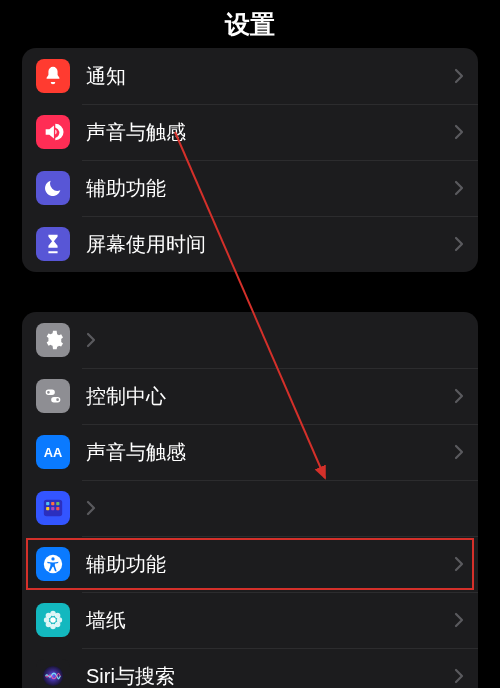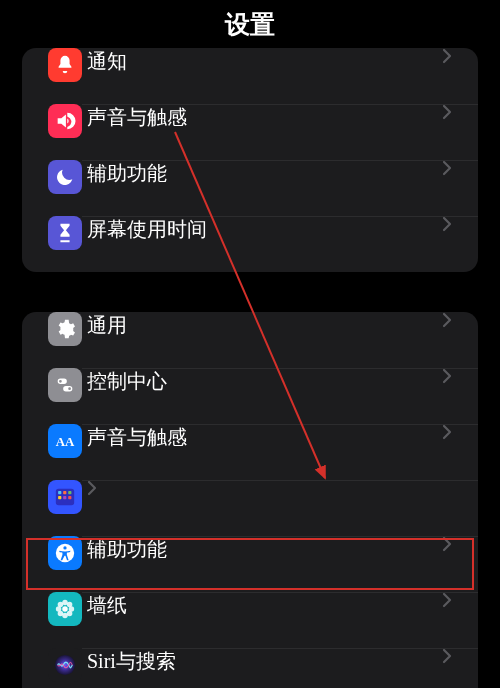--- a/index.html
+++ b/index.html
@@ -24,44 +24,44 @@
     padding: 0 22px;
   }
   .group {
     background: #1c1c1e;
     border-radius: 14px;
     overflow: hidden;
     margin-bottom: 40px;
   }
   .row {
     display: flex;
+    align-items: center;
     height: 56px;
-    padding: 0 26px;
+    padding: 0 14px;
     position: relative;
     cursor: pointer;
-    font-family: Liberation Serif, serif;
   }
   .row + .row::before {
     content: "";
     position: absolute;
     left: 60px;
     right: 0;
     top: 0;
     height: 1px;
     background: #2c2c2e;
   }
   .iconbox {
     width: 34px;
     height: 34px;
     border-radius: 8px;
     display: flex;
     align-items: center;
     justify-content: center;
     flex: 0 0 34px;
-    margin-right: 5px;
+    margin-right: 16px;
   }
   .iconbox svg { display: block; }
   .label {
     flex: 1;
     font-size: 20px;
     color: #fff;
     font-weight: 400;
   }
   .chev {
     flex: 0 0 auto;
@@ -144,21 +144,20 @@
         </div>
       </div>
     </div>
     <div class="group">
       <div class="row" id="row-general">
         <div class="iconbox" style="background: rgb(142, 142, 147);">
           <svg width="22" height="22" viewBox="0 0 24 24">
             <path fill="#fff" d="M12 8a4 4 0 1 0 0 8 4 4 0 0 0 0-8zm9 4a7 7 0 0 0-.1-1.2l2-1.6-2-3.4-2.4 1a7 7 0 0 0-2-1.2L16 2h-4l-.5 2.6a7 7 0 0 0-2 1.2l-2.4-1-2 3.4 2 1.6A7 7 0 0 0 7 12a7 7 0 0 0 .1 1.2l-2 1.6 2 3.4 2.4-1a7 7 0 0 0 2 1.2L12 22h4l.5-2.6a7 7 0 0 0 2-1.2l2.4 1 2-3.4-2-1.6c.1-.4.1-.8.1-1.2z"></path>
           </svg>
         </div>
-        <div class="label">通用</div>
         <div class="chev">
           <svg width="10" height="16" viewBox="0 0 10 16">
             <path d="M2 2l6 6-6 6" stroke="#5a5a5e" stroke-width="2.2" fill="none" stroke-linecap="round" stroke-linejoin="round"></path>
           </svg>
         </div>
       </div>
       <div class="row" id="row-controlcenter">
         <div class="iconbox" style="background: rgb(142, 142, 147);">
           <svg width="22" height="22" viewBox="0 0 24 24">
             <path fill="#fff" d="M7 5a3 3 0 1 0 0 6h4a3 3 0 0 0 0-6H7zm6 8a3 3 0 1 0 0 6h4a3 3 0 0 0 0-6h-4zM7 6.5a1.5 1.5 0 1 1 0 3 1.5 1.5 0 0 1 0-3zm10 8a1.5 1.5 0 1 1 0 3 1.5 1.5 0 0 1 0-3z"></path>

